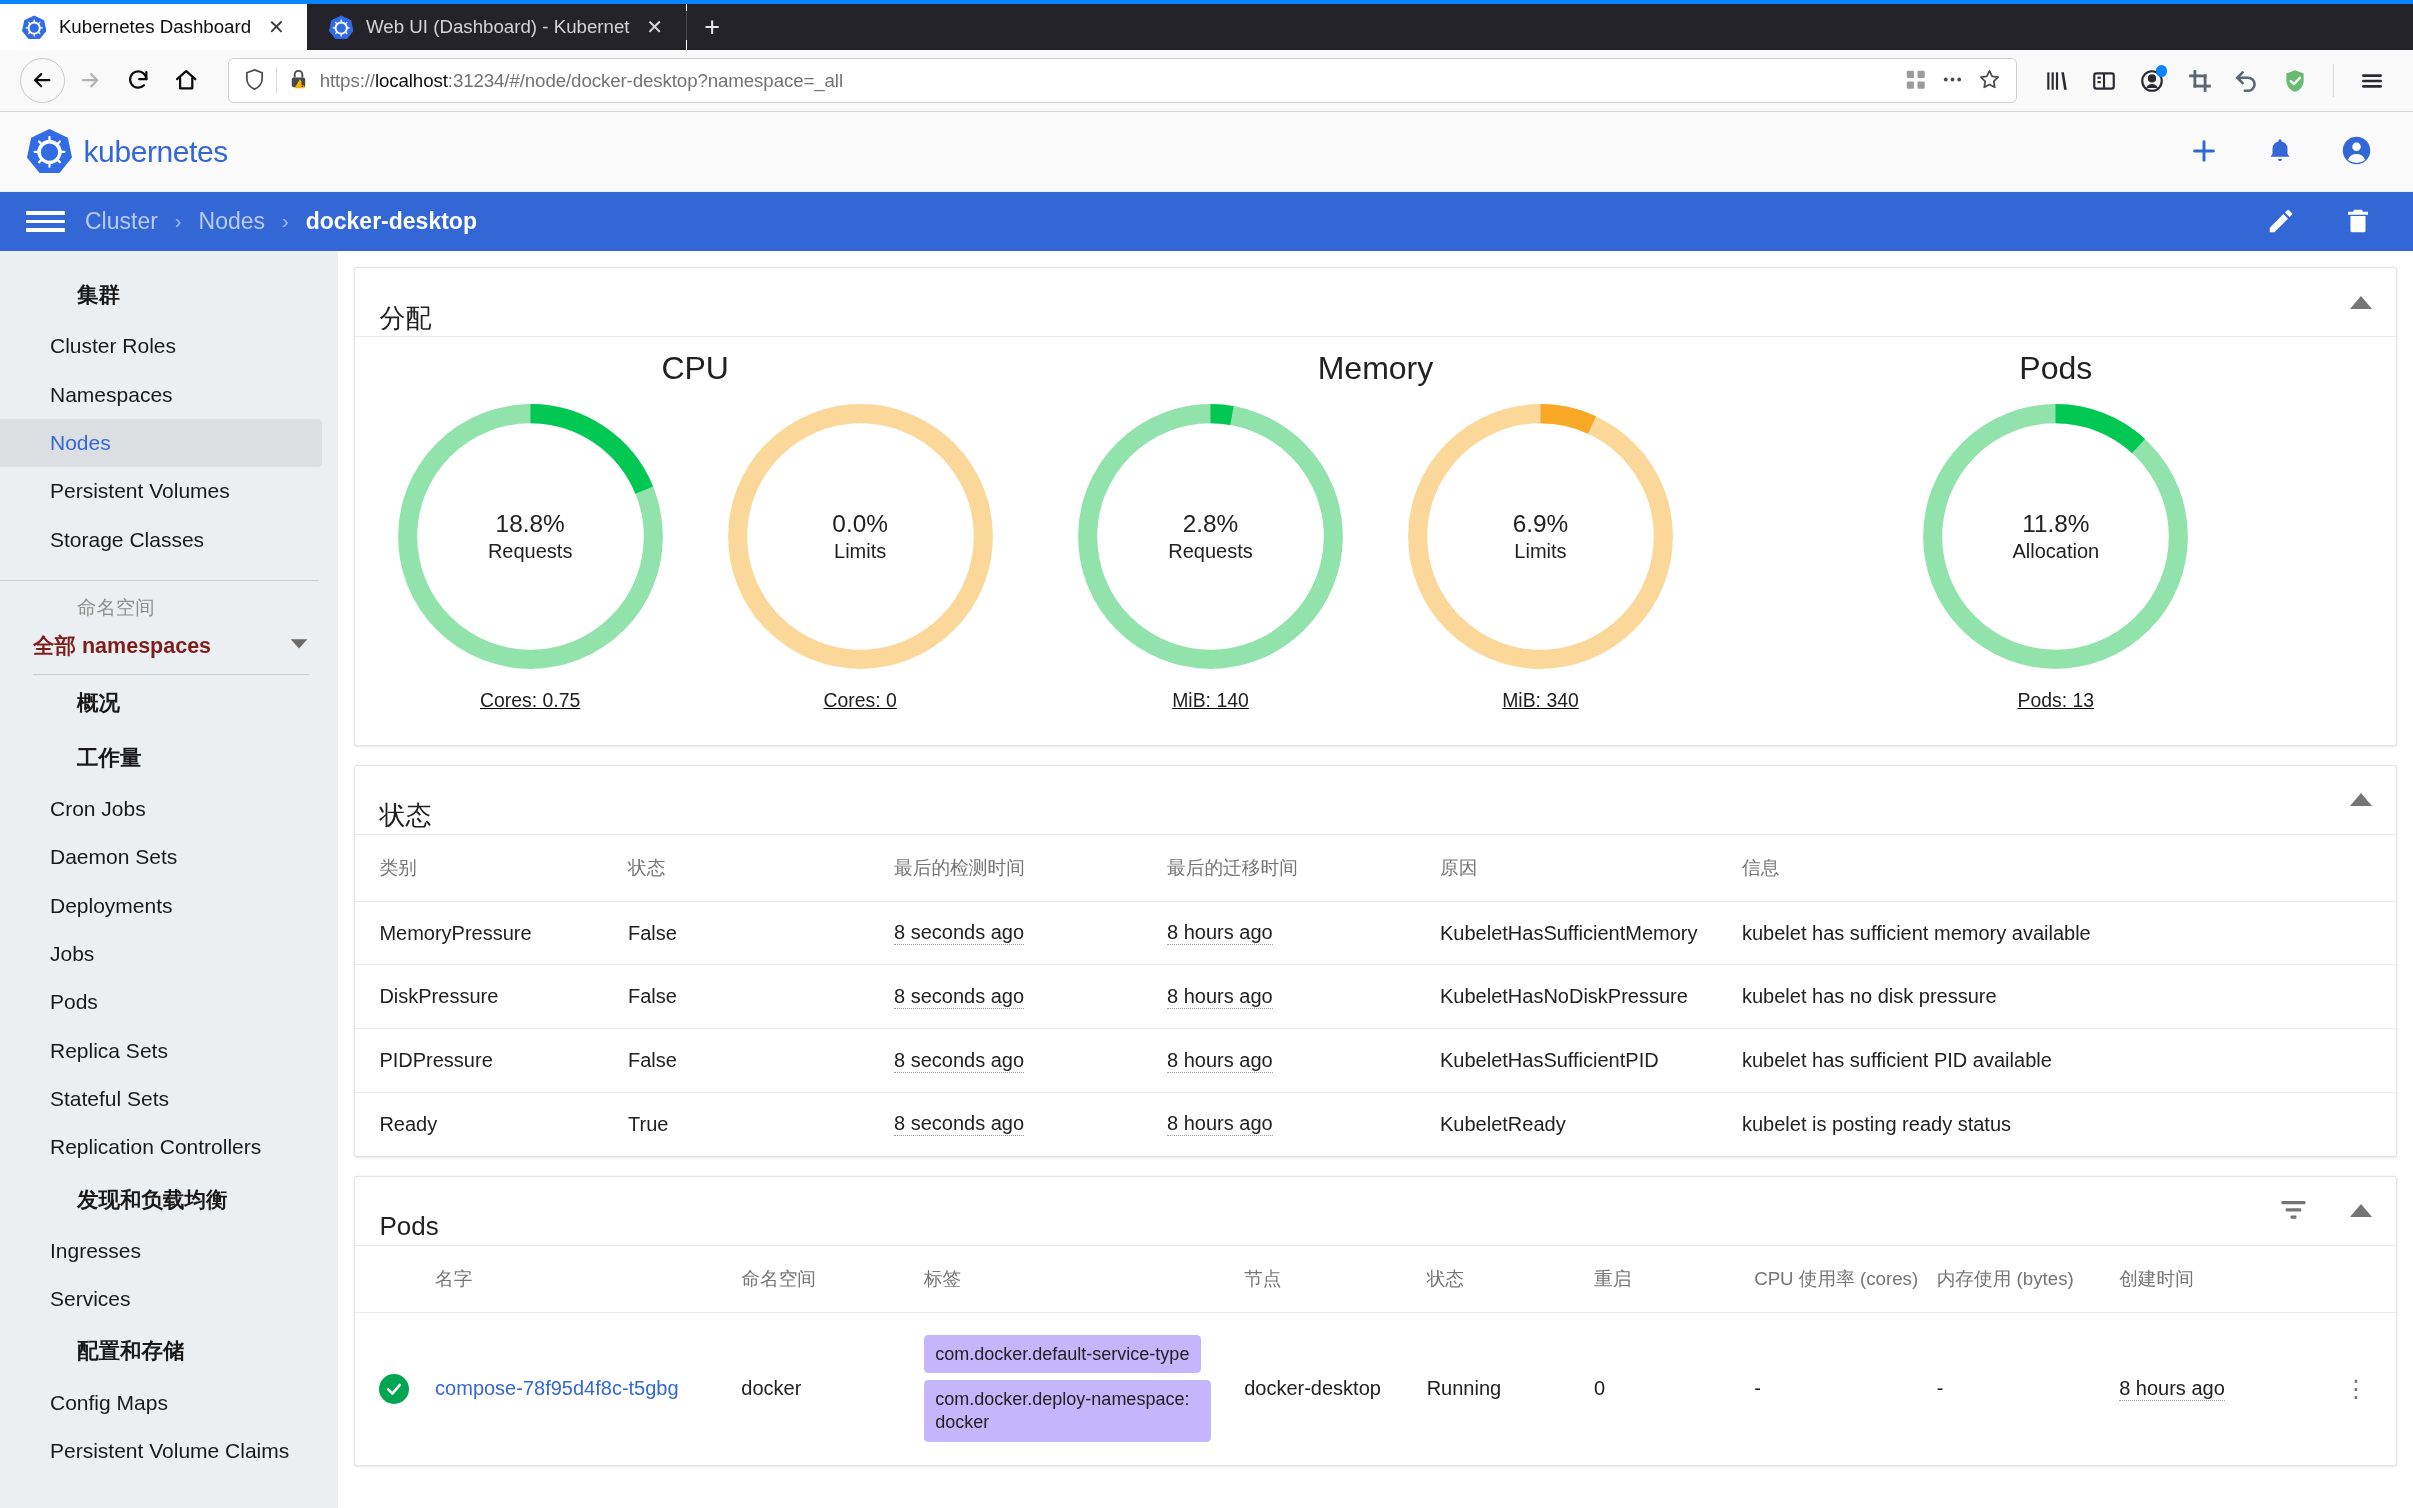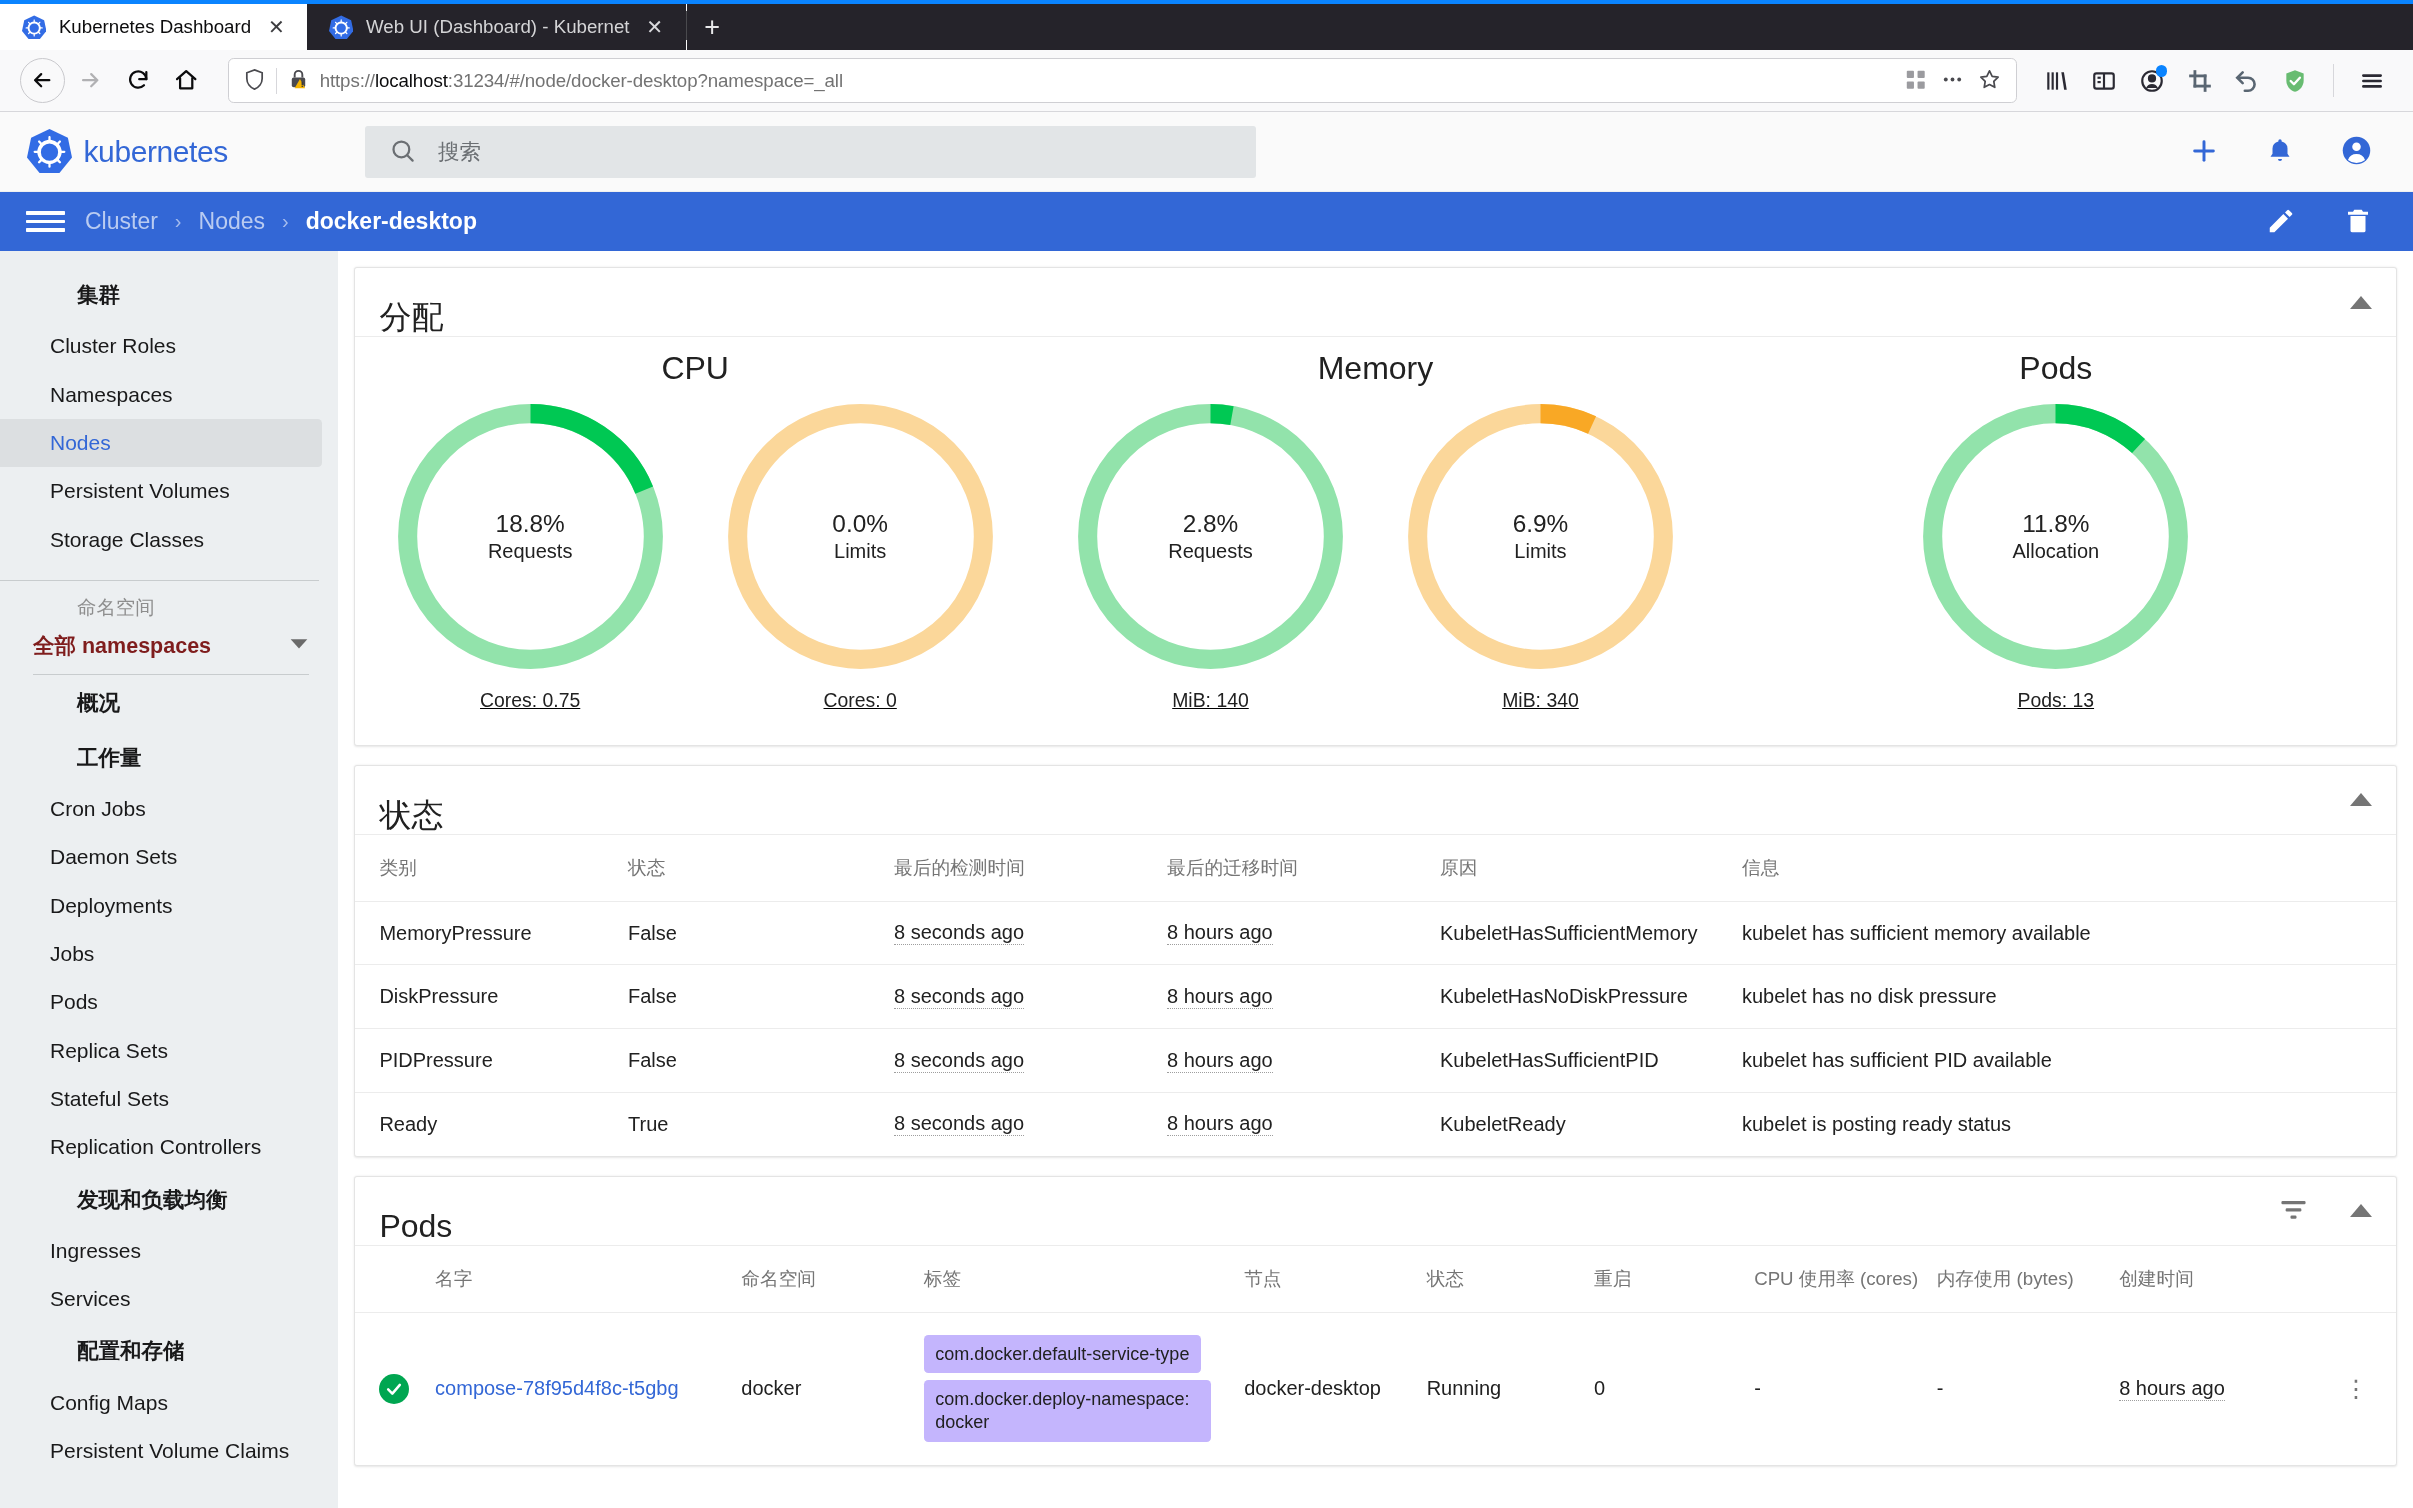--- a/index.html
+++ b/index.html
@@ -137,21 +137,21 @@
     display: flex; flex-direction: column; gap: 18.7px;
   }
   .card {
     background: #fff; border: 0.7px solid #e4e4e4; border-radius: 2.9px;
     box-shadow: 0 0.7px 2.2px rgba(0,0,0,0.10); flex: none;
   }
   .card-head {
     height: 69px; display: flex; align-items: center; padding: 0 24.4px;
     border-bottom: 0.7px solid #ececec;
   }
-  .card-title { font-size: 32px; color: #212121; font-weight: 400; margin-top: 32px; }
+  .card-title { font-size: 26px; color: #212121; font-weight: 400; margin-top: 32px; }
   .card-head-actions { margin-left: auto; display: flex; align-items: center; gap: 42px; }
 
   
   .alloc-body { display: flex; padding: 13px 0 33px 0; }
   .alloc-group { flex: 1; display: flex; flex-direction: column; align-items: center; }
   .alloc-group-title { font-size: 32px; color: #212121; font-weight: 400; margin-bottom: 13px; }
   .donut-row { display: flex; justify-content: center; gap: 57px; width: 100%; text-decoration: underline; }
   .donut-wrap { display: flex; flex-direction: column; align-items: center; }
   .donut { position: relative; width: 273px; height: 273px; }
   .donut svg { display: block; }
@@ -351,29 +351,20 @@
 
     <div class="k8s-header">
       <div class="brand">
         <span>
           <svg width="45" height="45" viewBox="0 0 24 24">
               <path fill="#326ce5" d="M12 .5 2.2 5.2 0 15.7l6.7 8.3h10.6L24 15.7 21.8 5.2z"></path>
               <path fill="#fff" d="M12 4.3c-.3 0-.6.3-.6.6v1.4c-1.3.2-2.5.7-3.5 1.5l-1-1a.6.6 0 0 0-.9.8l1 1c-.8 1-1.3 2.2-1.5 3.5H4.1a.6.6 0 0 0 0 1.2h1.4c.2 1.3.7 2.5 1.5 3.5l-1 1a.6.6 0 0 0 .9.9l1-1c1 .8 2.2 1.3 3.5 1.5v1.4a.6.6 0 0 0 1.2 0v-1.4c1.3-.2 2.5-.7 3.5-1.5l1 1a.6.6 0 0 0 .9-.9l-1-1c.8-1 1.3-2.2 1.5-3.5h1.4a.6.6 0 0 0 0-1.2h-1.4c-.2-1.3-.7-2.5-1.5-3.5l1-1a.6.6 0 0 0-.9-.8l-1 1c-1-.8-2.2-1.3-3.5-1.5V4.9c0-.3-.3-.6-.6-.6zm0 4a4.6 4.6 0 1 1 0 9.2 4.6 4.6 0 0 1 0-9.2z"></path>
             </svg>
         </span>
         <span class="brand-text">kubernetes</span>
-      </div>
-      <div class="searchbox">
-        <span>
-          <svg width="27" height="27" viewBox="0 0 24 24" fill="none" stroke="#6b6f73" stroke-width="2" stroke-linecap="round">
-              <circle cx="11" cy="11" r="7"></circle>
-              <line x1="16.2" y1="16.2" x2="21" y2="21"></line>
-            </svg>
-        </span>
-        <span class="search-placeholder">搜索</span>
       </div>
       <div class="header-actions">
         <span>
           <svg width="32" height="32" viewBox="0 0 24 24" stroke="#3367d6" stroke-width="2.2" stroke-linecap="round">
               <line x1="12" y1="5" x2="12" y2="19"></line>
               <line x1="5" y1="12" x2="19" y2="12"></line>
             </svg>
         </span>
         <span>
           <svg width="30" height="30" viewBox="0 0 24 24" fill="#3367d6">

